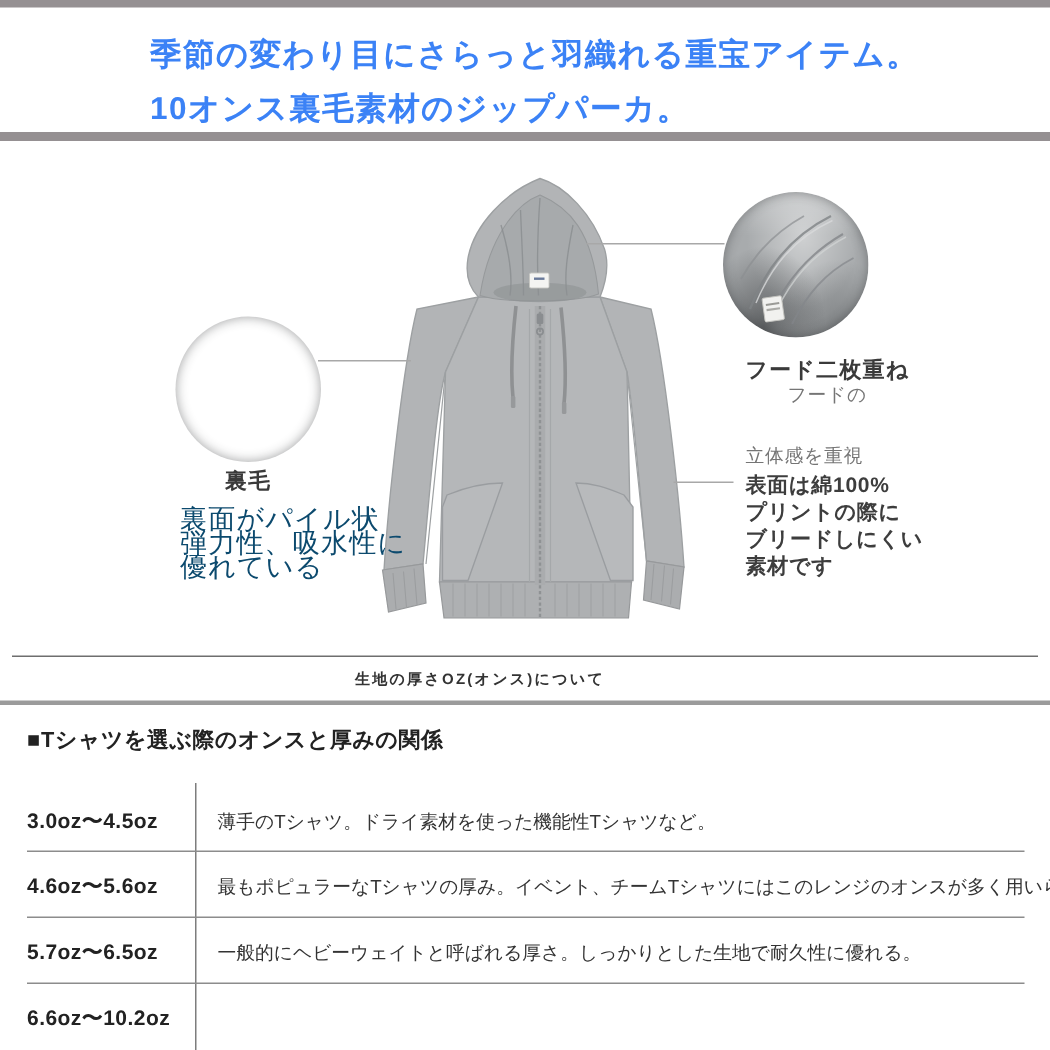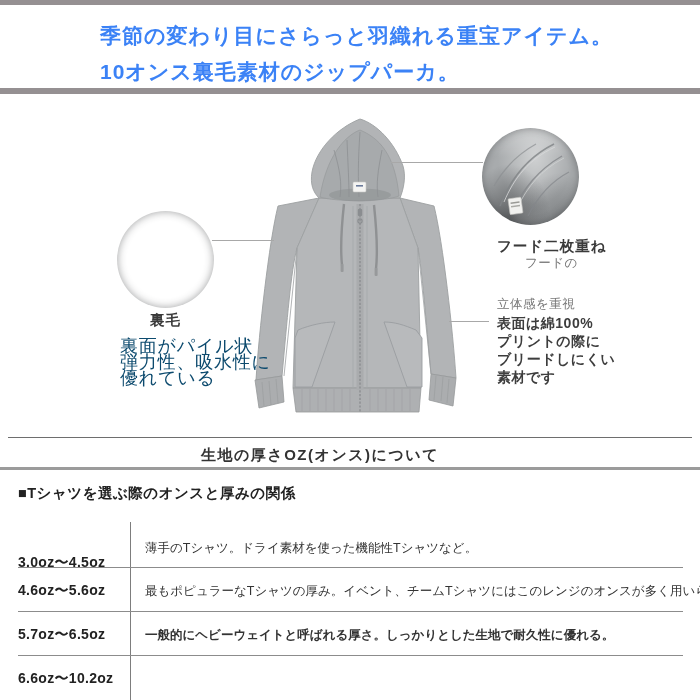--- a/index.html
+++ b/index.html
@@ -45,21 +45,21 @@
                 letter-spacing:.8px;white-space:nowrap;}
   .callout-text-small{position:absolute;font-size:12.5px;color:#757575;line-height:15px;
                 letter-spacing:.5px;white-space:nowrap;}
   .callout-text-strong{position:absolute;font-size:14px;font-weight:600;color:#3d3d3d;
                 line-height:18px;letter-spacing:.5px;white-space:nowrap;}
 
   
   #divider-thin{position:absolute;left:8px;top:437px;width:684px;height:1px;background:#6e6e6e;}
   #divider-thick{position:absolute;left:0;top:467px;width:700px;height:3px;background:#9b9b9b;}
   #fabric-thickness-title{position:absolute;left:0;top:446px;width:640px;text-align:center;
-      font-size:15px;font-weight:700;color:#333;letter-spacing:1.5px;}
+      font-size:10px;font-weight:700;color:#333;letter-spacing:1.5px;}
 
   
   #oz-heading{position:absolute;left:18px;top:484px;font-size:14.5px;font-weight:700;
       color:#222;letter-spacing:.5px;}
   #table-vline{position:absolute;left:130px;top:522px;width:1px;height:178px;background:#7d7d7d;}
   .row-sep{position:absolute;left:18px;width:665px;height:1px;background:#8c8c8c;}
   .oz-range{position:absolute;left:18px;font-size:14px;font-weight:700;color:#222;
       letter-spacing:.3px;white-space:nowrap;}
   .oz-desc{position:absolute;left:145px;font-size:12.5px;color:#333;white-space:nowrap;}
 </style>
@@ -149,27 +149,27 @@
   <div class="callout-text-strong" style="left:497px;top:350px;">ブリードしにくい</div>
   <div class="callout-text-strong" style="left:497px;top:368px;">素材です</div>
 
   <div id="divider-thin"></div>
   <div id="fabric-thickness-title">生地の厚さOZ(オンス)について</div>
   <div id="divider-thick"></div>
 
   <div id="oz-heading">■Tシャツを選ぶ際のオンスと厚みの関係</div>
   <div id="table-vline"></div>
 
-  <div class="oz-range" style="top:554px;">3.0oz〜4.5oz</div>
+  <div class="oz-range" style="top:539px;">3.0oz〜4.5oz</div>
   <div class="oz-desc" style="top:540px;">薄手のTシャツ。ドライ素材を使った機能性Tシャツなど。</div>
   <div class="row-sep" style="top:567px;"></div>
 
   <div class="oz-range" style="top:582px;">4.6oz〜5.6oz</div>
   <div class="oz-desc" style="top:583px;">最もポピュラーなTシャツの厚み。イベント、チームTシャツにはこのレンジのオンスが多く用いられる。</div>
   <div class="row-sep" style="top:611px;"></div>
 
   <div class="oz-range" style="top:626px;">5.7oz〜6.5oz</div>
-  <div class="oz-desc" style="top:627px;font-weight:bold;">一般的にヘビーウェイトと呼ばれる厚さ。しっかりとした生地で耐久性に優れる。</div>
+  <div class="oz-desc" style="top:627px;">一般的にヘビーウェイトと呼ばれる厚さ。しっかりとした生地で耐久性に優れる。</div>
   <div class="row-sep" style="top:655px;"></div>
 
   <div class="oz-range" style="top:670px;">6.6oz〜10.2oz</div>
 
 </div>
 
 </body></html>

